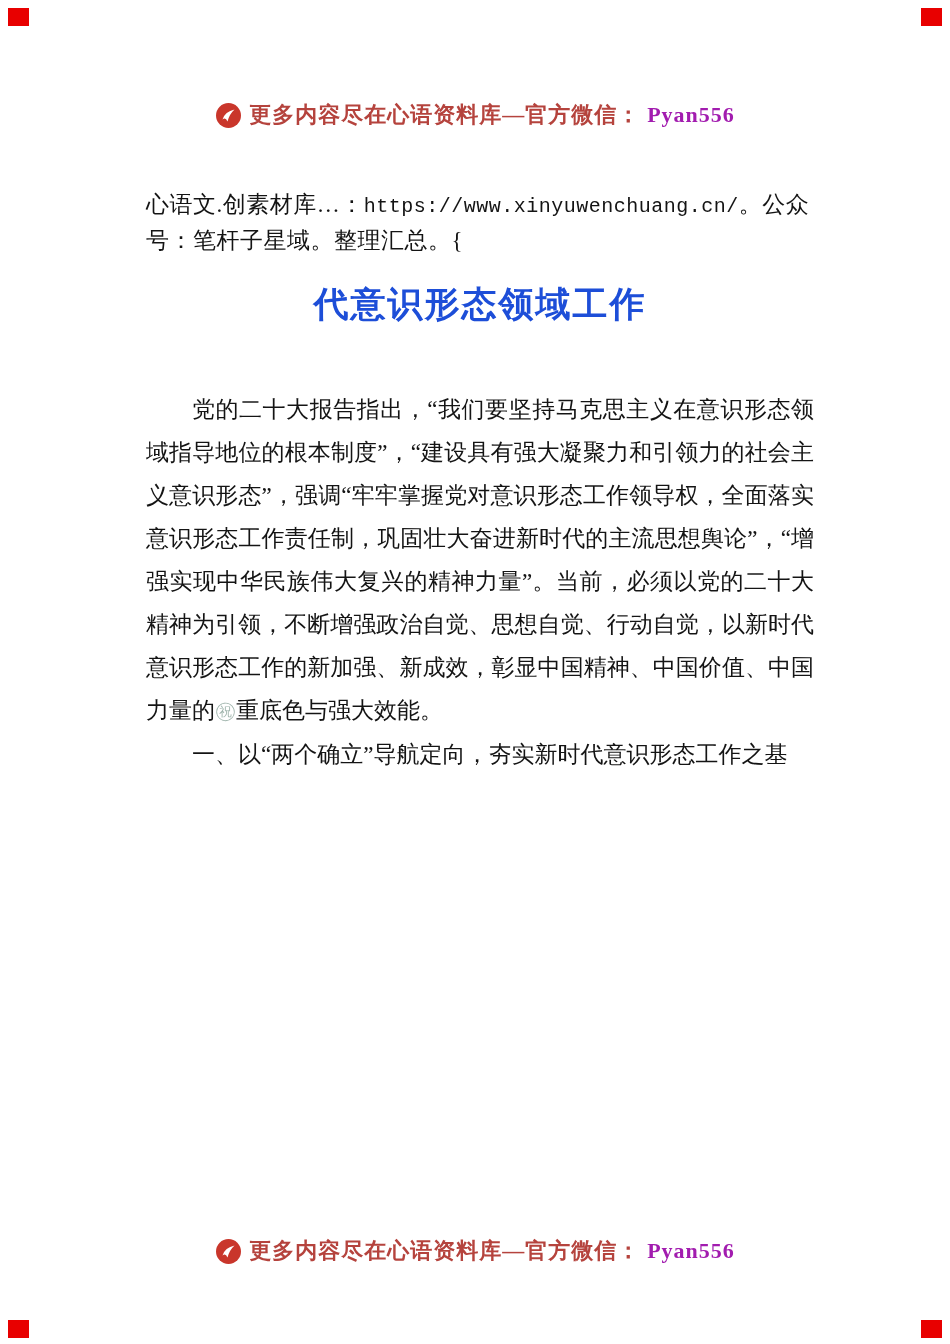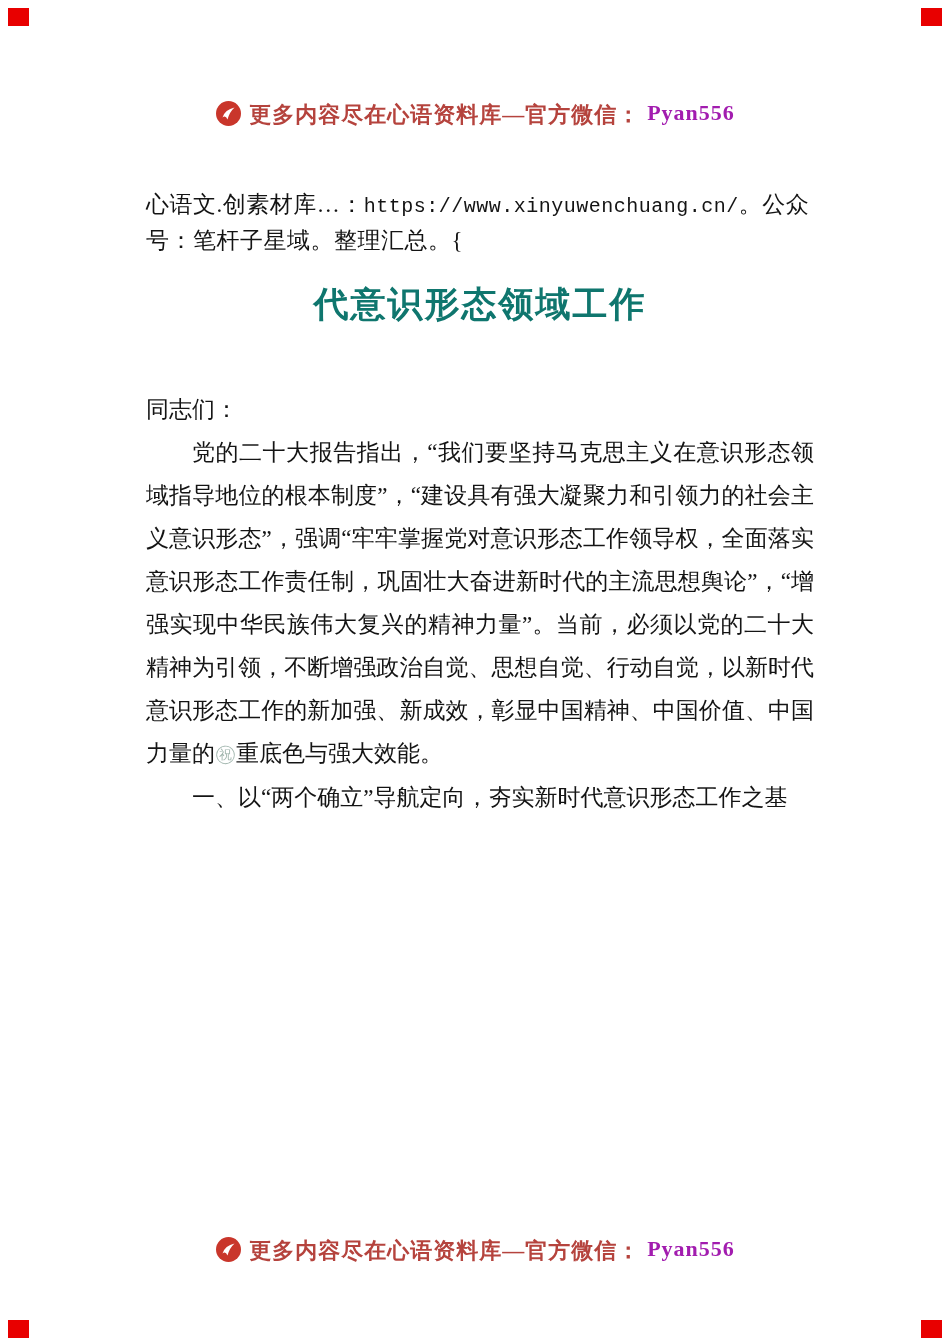--- a/index.html
+++ b/index.html
@@ -27,21 +27,21 @@
   .corner.bl { bottom: 6px; left: 8px; }
   .corner.br { bottom: 6px; right: 8px; }
 
   
   .brandbar {
     position: absolute;
     left: 0;
     width: 100%;
     display: flex;
     justify-content: center;
-    align-items: flex-start;
+    align-items: center;
     gap: 7px;
     font-weight: 700;
     font-size: 22px;
     letter-spacing: 1px;
     color: #b5433d;
     white-space: nowrap;
   }
   .header-bar { top: 100px; }
   .footer-bar { top: 1236px; }
   .brand-id { color: #a21caf; font-weight: 700; }
@@ -68,21 +68,21 @@
     font-size: 20px;
   }
   .title {
     font-size: 35px;
     font-weight: 700;
     text-align: center;
     line-height: 46px;
     margin-top: 24px;
     margin-bottom: 60px;
     letter-spacing: 2px;
-    color: #0f766e;
+    color: #1d4ed8;
   }
   .salutation { text-indent: 0; }
   .para { text-indent: 2em; }
   .sym { color: #9fb4ac; font-size: 21px; }
 </style>
 </head>
 <body>
 
 <div class="page">
 
@@ -100,21 +100,20 @@
     </span>
     <span class="brand-text">更多内容尽在心语资料库—官方微信：</span>
       <span class="brand-id">Pyan556</span>
   </div>
 
   <div class="content">
     <p class="source"><span>心语文.创素材库…：</span><span class="mono">https://www.xinyuwenchuang.cn/</span><span>。公众号：笔杆子星域。整理汇总。{</span></p>
 
     <h1 class="title">代意识形态领域工作</h1>
 
-    <p class="salutation">同志们：</p>
 
     <p class="para"><span>党的二十大报告指出，“我们要坚持马克思主义在意识形态领域指导地位的根本制度”，“建设具有强大凝聚力和引领力的社会主义意识形态”，强调“牢牢掌握党对意识形态工作领导权，全面落实意识形态工作责任制，巩固壮大奋进新时代的主流思想舆论”，“增强实现中华民族伟大复兴的精神力量”。当前，必须以党的二十大精神为引领，不断增强政治自觉、思想自觉、行动自觉，以新时代意识形态工作的新加强、新成效，彰显中国精神、中国价值、中国力量的</span><span class="sym">㊗</span><span>重底色与强大效能。</span></p>
 
     <p class="para">一、以“两个确立”导航定向，夯实新时代意识形态工作之基</p>
 
 
   </div>
 
   <div class="brandbar footer-bar">
     <span class="logo">

